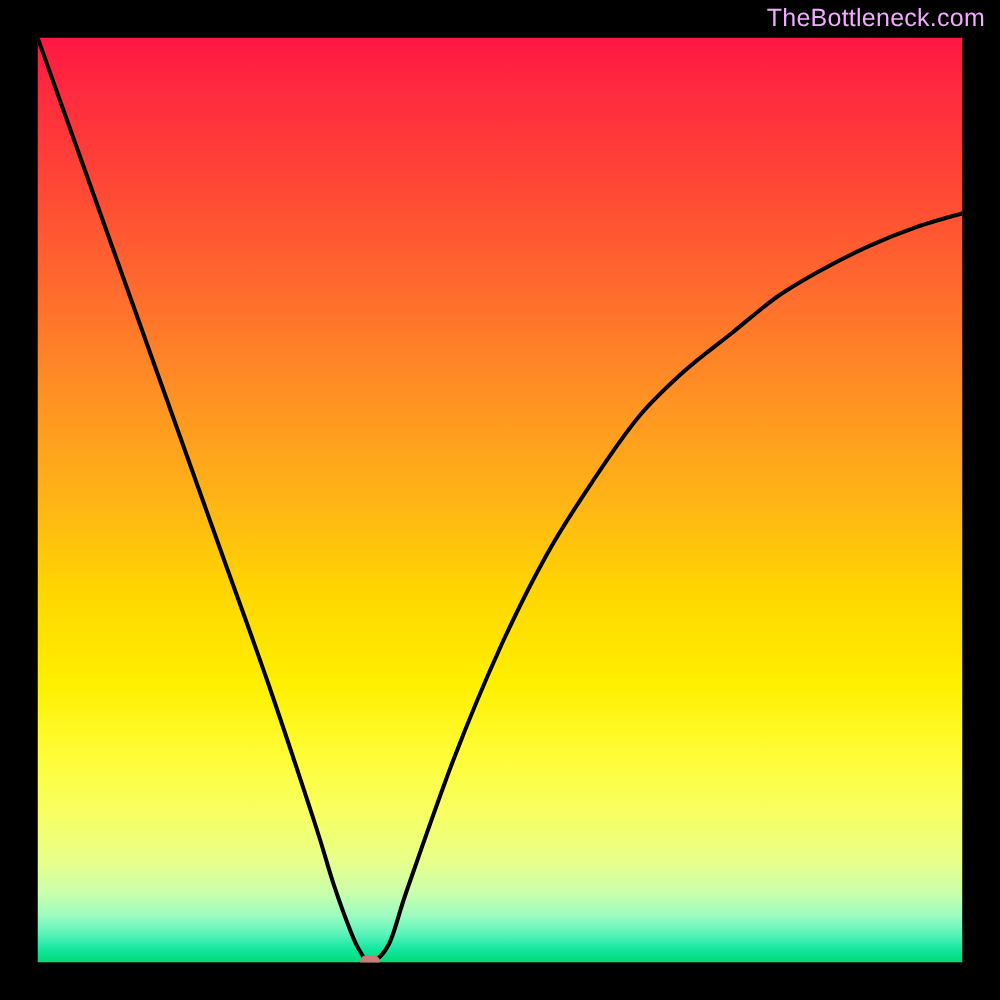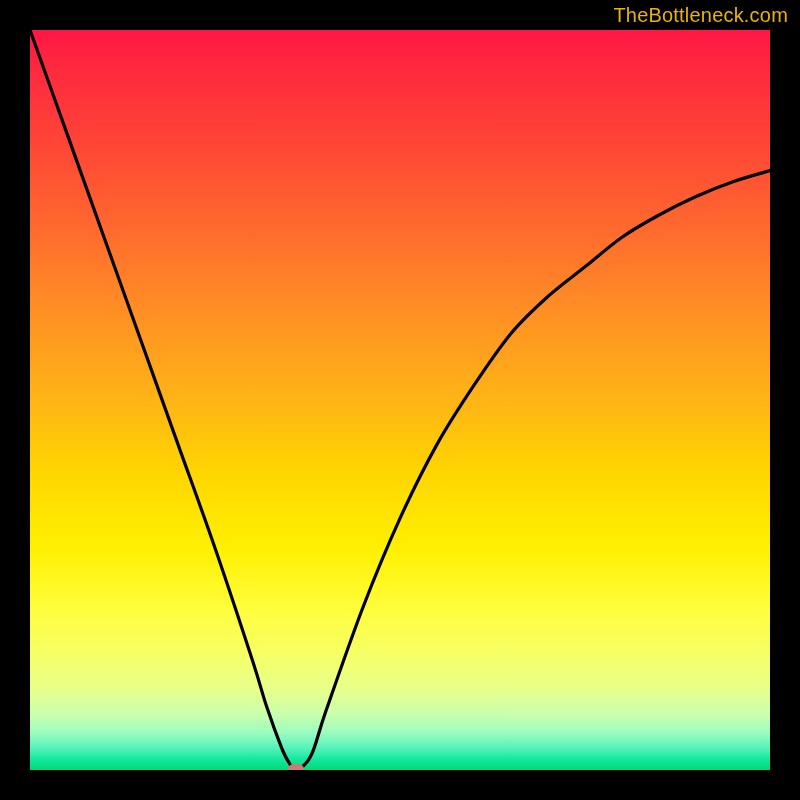--- a/index.html
+++ b/index.html
@@ -62,21 +62,21 @@
     position: absolute;
     width: 16px;
     height: 12px;
     background: #cc7b76;
     border-radius: 6px / 5px;
   }
   .watermark {
     position: absolute;
     top: 4px;
     right: 12px;
-    color: #eab308;
+    color: #f0abfc;
     font-size: 20px;
     font-weight: 500;
     letter-spacing: 0.2px;
   }
 </style>
 </head>
 <body>
 
 <div class="frame">
   <div class="plot-area">

